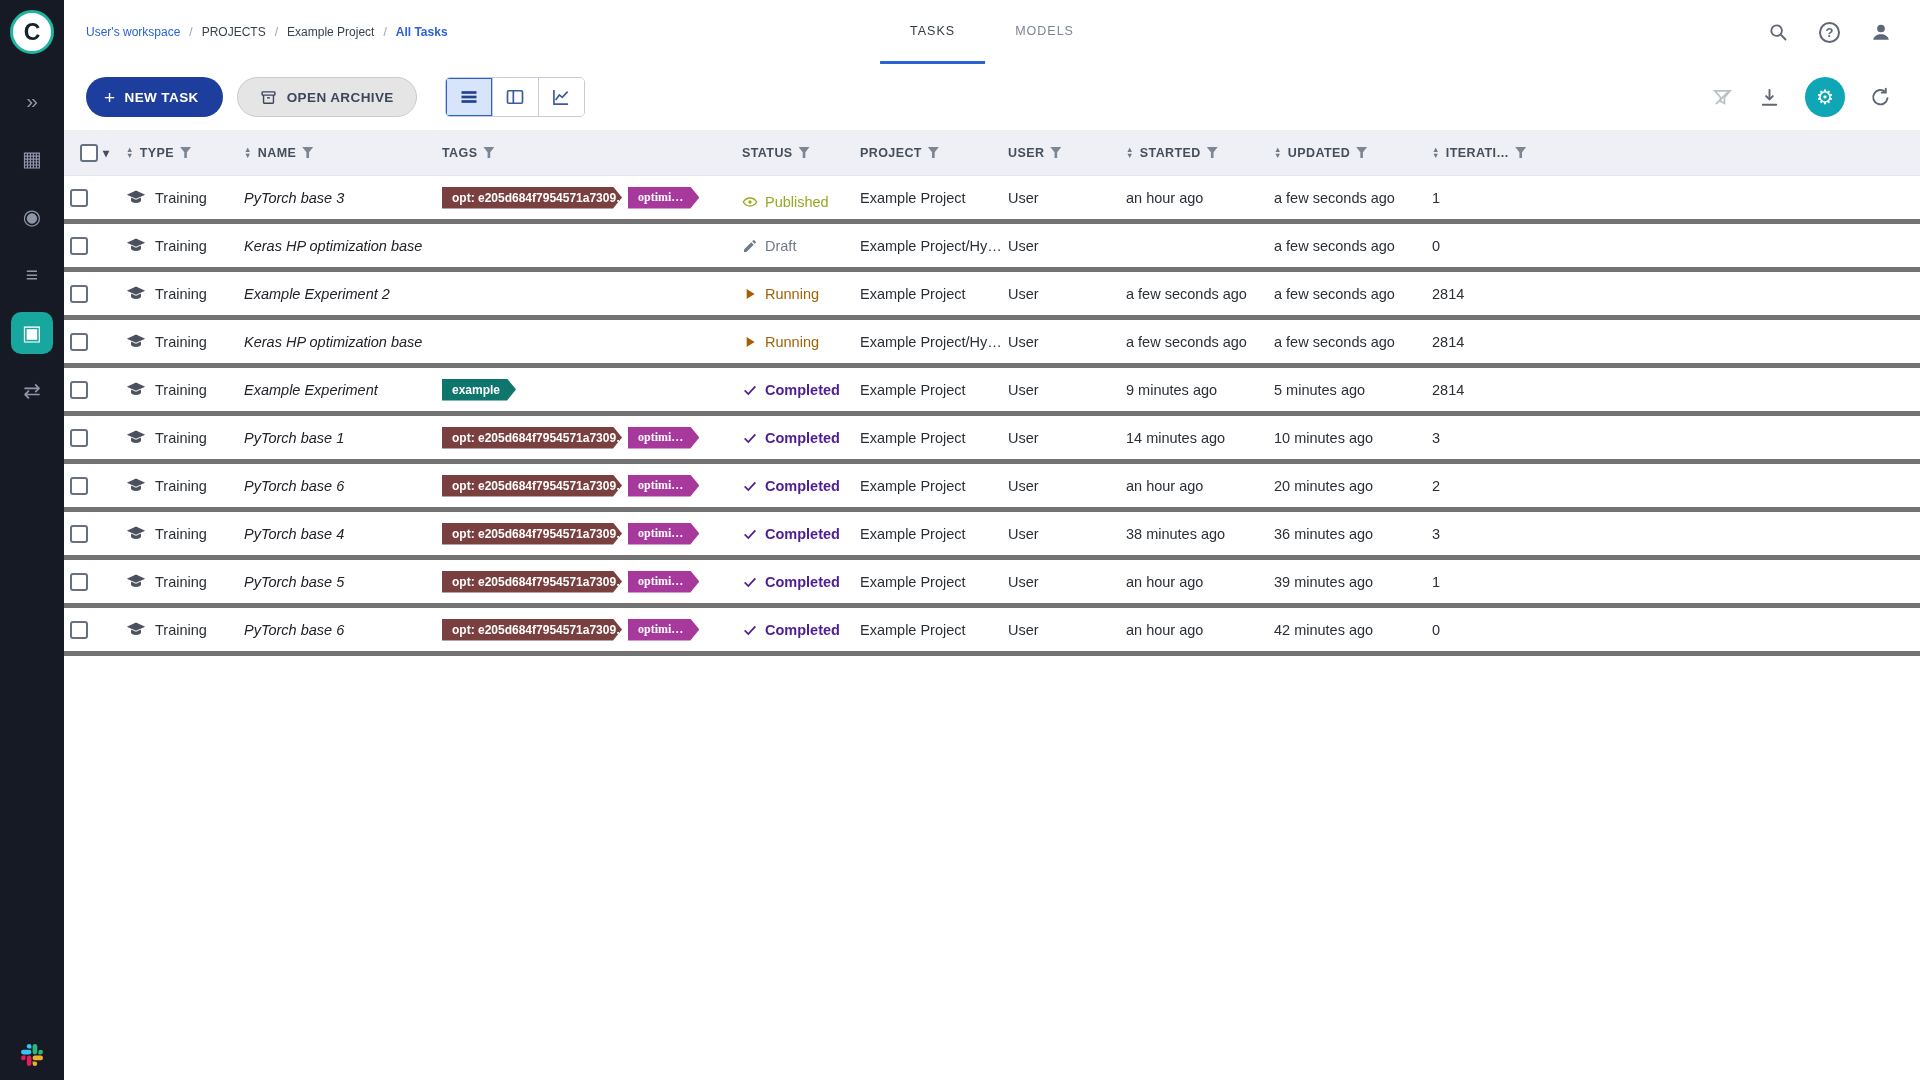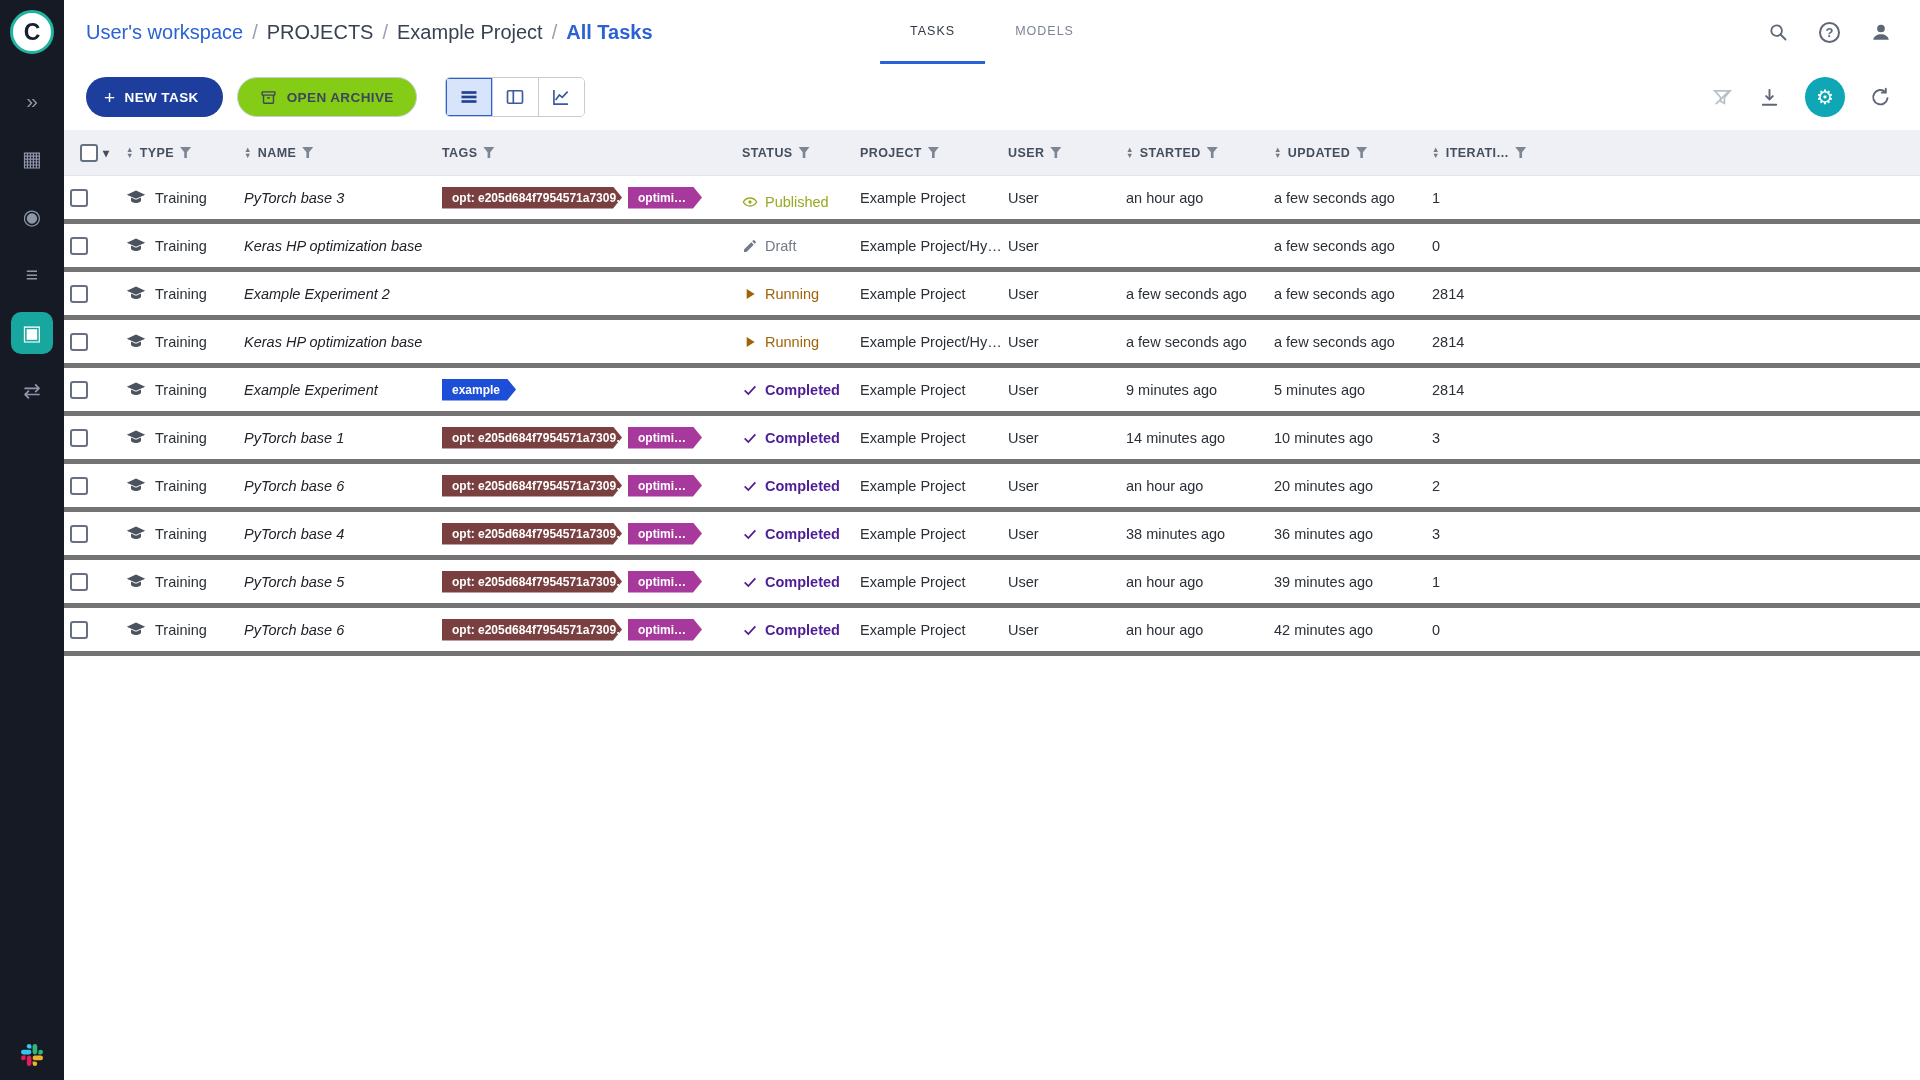--- a/index.html
+++ b/index.html
@@ -11,39 +11,39 @@
   .sidebar { flex: 0 0 64px; background: #161a25; display: flex; flex-direction: column; align-items: center; padding: 10px 0 14px; }
   .logo { width: 44px; height: 44px; border-radius: 50%; background: #fff; border: 3px solid #21b3a2; color: #15222b; font-weight: bold; font-size: 23px; display: flex; align-items: center; justify-content: center; cursor: pointer; margin-bottom: 26px; }
   .snav { display: flex; flex-direction: column; gap: 16px; align-items: center; }
   .sitem { width: 42px; height: 42px; border-radius: 10px; display: flex; align-items: center; justify-content: center; color: #8d95a8; font-size: 21px; cursor: pointer; }
   .sitem.active { background: #17a79e; color: #fff; }
   .slack { margin-top: auto; cursor: pointer; display: flex; }
 
   
   .main { flex: 1; display: flex; flex-direction: column; min-width: 0; }
   .topbar { height: 64px; display: flex; align-items: center; padding: 0 28px 0 22px; position: relative; flex: 0 0 64px; }
-  .crumbs { display: flex; align-items: center; gap: 9px; font-size: 20px; color: #394252; }
+  .crumbs { display: flex; align-items: center; gap: 9px; font-size: 12px; color: #394252; }
   .crumb { cursor: pointer; white-space: nowrap; }
   .crumb.link { color: #2a62d6; }
   .crumb.current { color: #2a62d6; font-weight: bold; }
   .csep { color: #9aa1ad; }
   .tabs { position: absolute; left: 50%; transform: translateX(-50%); top: 0; height: 100%; display: flex; }
   .tab { height: 100%; display: flex; align-items: center; padding: 0 30px; font-size: 12.5px; letter-spacing: 1px; color: #7c8494; cursor: pointer; border-bottom: 3px solid transparent; }
   .tab.active { color: #333a46; border-bottom-color: #2a62d6; }
   .top-icons { margin-left: auto; display: flex; align-items: center; gap: 30px; color: #5e6775; }
   .icon-btn { display: flex; align-items: center; justify-content: center; cursor: pointer; color: #5e6775; }
   .icon-btn svg { width: 22px; height: 22px; display: block; }
   .help-circle { width: 21px; height: 21px; border: 2px solid #5e6775; border-radius: 50%; display: flex; align-items: center; justify-content: center; font-size: 13px; font-weight: bold; }
 
   
   .toolbar { height: 66px; display: flex; align-items: center; padding: 0 28px 0 22px; gap: 14px; flex: 0 0 66px; }
   .btn { height: 40px; border-radius: 20px; display: flex; align-items: center; cursor: pointer; font-family: inherit; font-size: 13.5px; font-weight: bold; letter-spacing: .4px; border: none; }
   .btn-primary { background: #1d3e9c; color: #fff; padding: 0 24px 0 18px; gap: 9px; }
   .btn-primary .plus { font-size: 19px; font-weight: normal; line-height: 1; }
-  .btn-outline { background: #84cc16; color: #3c475c; border: 1px solid #c6cbd6; padding: 0 22px; gap: 10px; }
+  .btn-outline { background: #e5e5e5; color: #3c475c; border: 1px solid #c6cbd6; padding: 0 22px; gap: 10px; }
   .btn-outline svg { width: 17px; height: 17px; }
   .view-toggle { display: flex; margin-left: 14px; border: 1px solid #c6cbd6; border-radius: 5px; overflow: hidden; }
   .vt { width: 46px; height: 38px; display: flex; align-items: center; justify-content: center; background: #fff; cursor: pointer; color: #3d5a9e; border-left: 1px solid #c6cbd6; }
   .vt:first-child { border-left: none; }
   .vt.selected { background: #d7e4fa; box-shadow: inset 0 0 0 1px #2a62d6; color: #23418f; }
   .vt svg { width: 20px; height: 20px; }
   .toolbar-right { margin-left: auto; display: flex; align-items: center; gap: 24px; }
   .tb-icon { color: #5e6775; cursor: pointer; display: flex; }
   .tb-icon svg { width: 23px; height: 23px; }
   .tb-icon.disabled { color: #b9bfc9; }
@@ -61,22 +61,22 @@
   .caret { font-size: 12px; color: #454e5c; cursor: pointer; }
   .trow { height: 48px; border-bottom: 5px solid #737373; background: #fff; font-size: 14.5px; cursor: pointer; }
   .cell { padding-left: 6px; white-space: nowrap; overflow: hidden; text-overflow: ellipsis; }
   .c-type { display: flex; align-items: center; gap: 9px; }
   .ticon { display: flex; }
   .ticon svg { width: 20px; height: 20px; fill: #4a5260; }
   .name { font-style: italic; color: #20232a; margin-top: 6px; }
   .c-tags { display: flex; gap: 6px; overflow: hidden; padding-right: 4px; }
   .tag { flex: 0 0 auto; height: 22px; display: inline-flex; align-items: center; color: #fff; font-size: 12px; font-weight: bold; padding: 0 16px 0 10px; max-width: 180px; overflow: hidden; white-space: nowrap; clip-path: polygon(0 0, calc(100% - 9px) 0, 100% 50%, calc(100% - 9px) 100%, 0 100%); }
   .tag[data-variant="maroon"] { background: #7a4040; }
-  .tag[data-variant="magenta"] { background: #a8399c; }
-  .tag[data-variant="green"] { background: #1d4ed8; }
+  .tag[data-variant="magenta"] { background: #a8399c; font-family: Liberation Serif, serif; }
+  .tag[data-variant="green"] { background: #0f766e; }
   .status { display: flex; align-items: center; gap: 7px; }
   .sic { width: 16px; height: 16px; flex: 0 0 auto; }
   .status[data-status="published"] { color: #9aa820; margin-top: 8px; }
   .status[data-status="draft"] { color: #717a87; }
   .status[data-status="running"] { color: #a16207; }
   .status[data-status="completed"] { color: #4c1d95; font-weight: bold; }
 </style>
 </head>
 <body>
 

